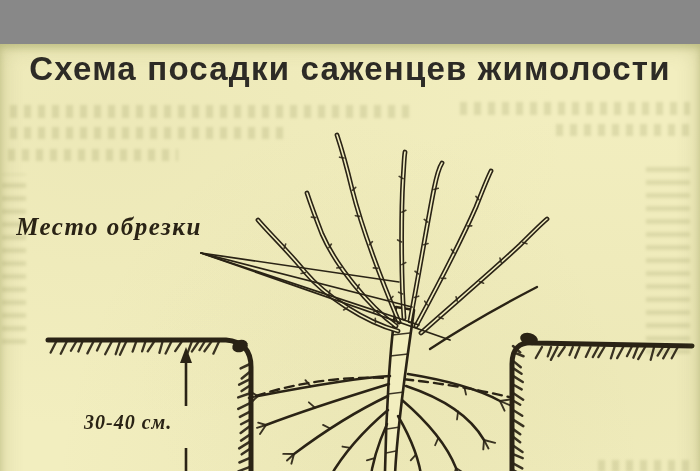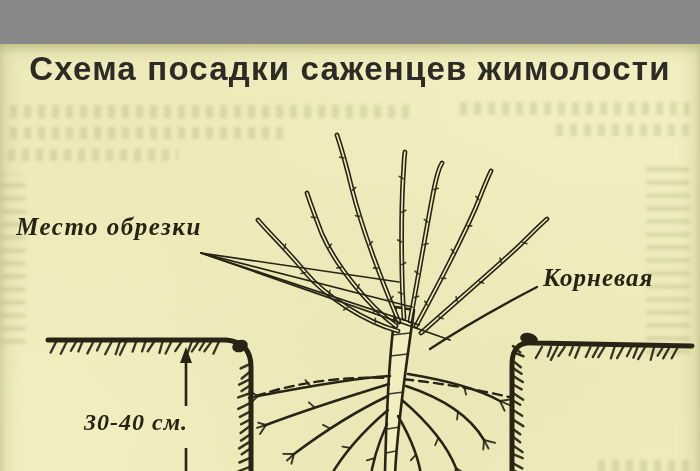--- a/index.html
+++ b/index.html
@@ -21,21 +21,21 @@
     position:absolute;top:6px;left:0;width:100%;text-align:center;
     font-size:33px;font-weight:bold;color:#2d2b26;letter-spacing:1.2px;
   }
   .lbl{
     position:absolute;color:#2a2315;
     font-family:"Liberation Serif","DejaVu Serif",serif;
     font-style:italic;font-weight:bold;line-height:28px;
   }
   .lbl-pruning{left:2px;top:169px;width:214px;text-align:center;font-size:25px;letter-spacing:1.5px;font-family:Liberation Serif, serif;}
   .lbl-collar{left:543px;top:220px;font-size:25px;letter-spacing:1px;}
-  .lbl-depth{left:84px;top:364px;font-size:24px;letter-spacing:1px;white-space:nowrap;}
+  .lbl-depth{left:84px;top:364px;font-size:20px;letter-spacing:1px;white-space:nowrap;}
   svg{position:absolute;left:0;top:0;}
   .bleed{position:absolute;pointer-events:none;filter:blur(1.6px);opacity:.5;}
   .bleed.h{background:repeating-linear-gradient(90deg, rgba(105,108,50,.30) 0 7px, transparent 7px 14px);}
   .bleed.v{background:repeating-linear-gradient(0deg, rgba(105,108,50,.28) 0 5px, transparent 5px 13px);}
 </style>
 </head>
 <body>
 
 <div class="page">
 
@@ -276,17 +276,16 @@
         <line x1="501.14453125" y1="218.32357788085938" x2="499.95981343675203" y2="214.0112184683135" stroke="#2a2315" stroke-width="1.6" stroke-linecap="round" opacity="0.85"></line>
         <line x1="522.7090454101562" y1="198.2921905517578" x2="526.9513884524935" y2="199.70729673545304" stroke="#2a2315" stroke-width="1.6" stroke-linecap="round" opacity="0.85"></line>
       </g>
   </svg>
 
   <div class="lbl lbl-pruning">
     <div>Место обрезки</div>
   </div>
 
   <div class="lbl lbl-collar">
-    <div>Корневая</div>
   </div>
 
   <div class="lbl lbl-depth">30-40 см.</div>
 </div>
 
 </body></html>

